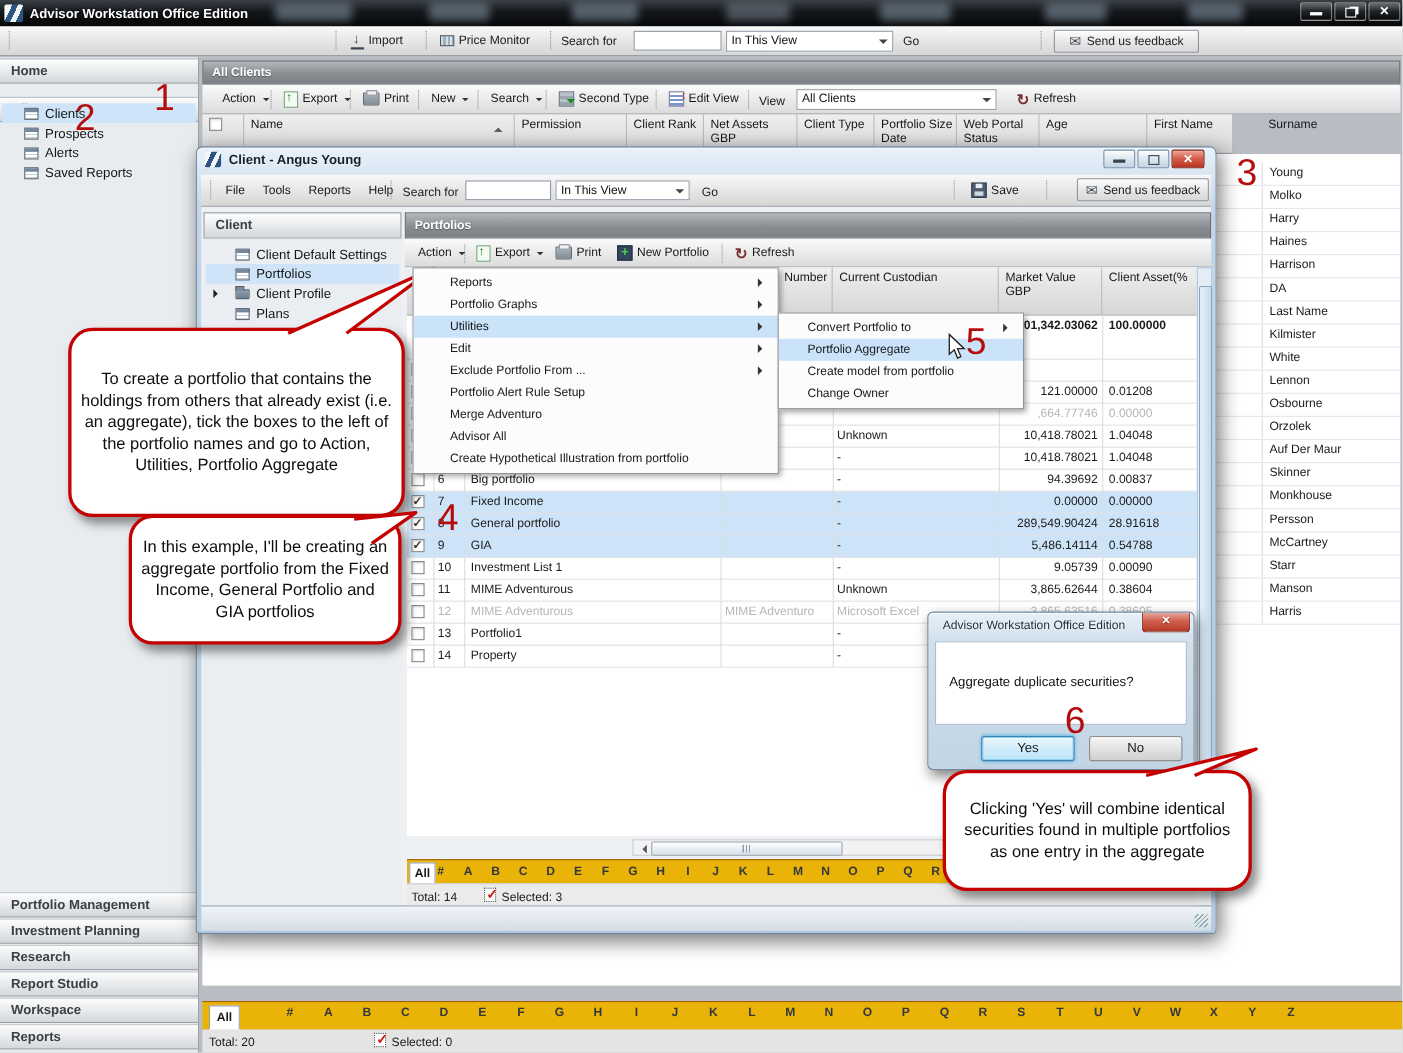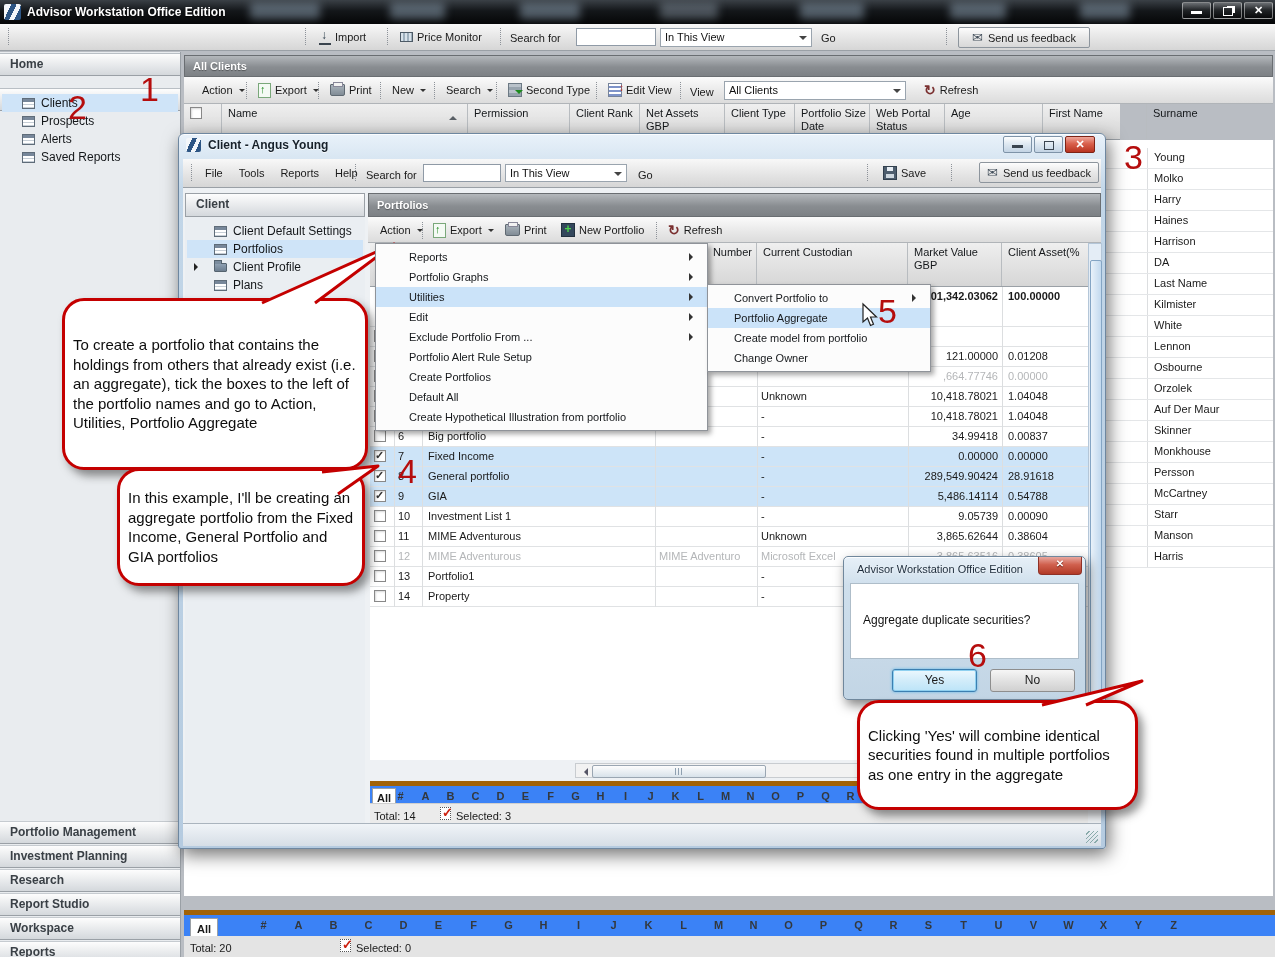--- a/index.html
+++ b/index.html
@@ -80,21 +80,21 @@
   .pc{position:absolute;top:3px;white-space:nowrap}
   .prow .cb{left:4px;top:3px;position:absolute}
   .prow.checked .cbx::after{content:"\2713";position:absolute;left:0;top:-2px;font-size:11px;font-weight:bold;color:#333}
   .gridline{position:absolute;top:0;bottom:0;border-left:1px solid #dcdee0}
   
   .menu{position:absolute;background:#fcfcfc;border:1px solid #8f9399;box-shadow:3px 3px 5px rgba(0,0,0,.35);box-sizing:border-box;padding:3px 0}
   .menu .item{position:relative;height:20px;line-height:20px;padding-left:33px;color:#15181b;white-space:nowrap}
   .menu .item.hl{background:#cbe3f9}
   .menu .item.has-sub::after{content:"";position:absolute;right:10px;top:6px;width:0;height:0;border:4px solid transparent;border-left-color:#333}
   
-  .abcbar{position:absolute;background:#3b82f6;border-top:5px solid #a16207;box-sizing:border-box}
+  .abcbar{position:absolute;background:#eab308;border-top:1px solid #a16207;box-sizing:border-box}
   .alltab{position:absolute;background:#fff;border:1px solid #9aa0a6;border-bottom-color:#fff;text-align:center;font-weight:bold}
   .abcflex{position:absolute;top:4px;display:flex}
   .abcflex span{display:inline-block;text-align:center;color:#33383d;font-weight:bold;font-size:11px}
   
   #cw-frame{left:178px;top:133px;width:928px;height:716px;border:1px solid #6e87a0;border-radius:6px 6px 3px 3px;
             background:linear-gradient(#e9f2fa,#c2d6e8 8%,#b5cbe0);box-shadow:3px 6px 18px rgba(0,0,0,.55),inset 0 1px 0 rgba(255,255,255,.8);z-index:20;box-sizing:border-box}
   .cwz{z-index:21}
   #cw-title{left:186px;top:138px;z-index:21;display:flex;gap:7px;align-items:center;font-weight:bold;font-size:12px;color:#16202a;text-shadow:0 1px 0 rgba(255,255,255,.7)}
   .winbtn.lite{border:1px solid #7e93a8;background:linear-gradient(#fdfefe,#dfe9f2 45%,#c3d4e4);color:#333}
   .glyph-minD::after{content:"";position:absolute;left:8px;bottom:4px;width:11px;height:3px;background:#3a4550}
@@ -119,21 +119,21 @@
   #dlg .dclose{position:absolute;right:3px;top:0;width:44px;height:18px;border:1px solid #8e3126;border-top:0;border-radius:0 0 4px 4px;
                background:linear-gradient(#e8a79e,#d0604e 45%,#b23a26);box-sizing:border-box}
   #dlg .dclose::after{content:"\2715";position:absolute;left:0;right:0;top:1px;text-align:center;color:#fff;font-size:10px;font-weight:bold;text-shadow:0 1px 1px #6d1d12}
   #dlg .dpanel{position:absolute;left:6px;top:26px;width:229px;height:76px;background:#fff;border:1px solid #aebdc9;box-sizing:border-box}
   #dlg .dmsg{position:absolute;left:19px;top:56px;font-size:12px;color:#111}
   .dbtn{position:absolute;top:112px;width:85px;height:23px;border:1px solid #8e8e8e;border-radius:3px;text-align:center;line-height:21px;font-size:12px;
         background:linear-gradient(#f6f6f6,#e4e4e4 45%,#d0d0d0);box-sizing:border-box}
   .dbtn.focus{border-color:#3c7fb1;box-shadow:0 0 0 1px #8ed0f0 inset,0 0 3px #5fb8e8;background:linear-gradient(#ecf8fe,#d4edfa 45%,#bce4f8)}
   
   .callout{position:absolute;background:#fff;border:3px solid #c40000;border-radius:22px;box-shadow:5px 6px 9px rgba(40,40,40,.5);
-           display:flex;align-items:center;justify-content:center;text-align:left;
+           display:flex;align-items:center;justify-content:center;text-align:center;
            font-size:15px;color:#0d0d0d;line-height:1.3;padding:6px 8px;box-sizing:border-box}
   .stepnum{position:absolute;color:#b50d0d;font-size:34px;z-index:80;letter-spacing:-1px}
   svg.overlay{position:absolute;left:0;top:0;pointer-events:none}
 </style>
 </head>
 <body>
 
 <div class="abs" id="titlebar">
   <span class="blob" style="left:250px;width:70px"></span>
   <span class="blob" style="left:390px;width:55px"></span>
@@ -190,21 +190,21 @@
       <span class="ic-list"></span>
         <span>Alerts</span>
     </div>
       <div class="navitem" style="position:relative">
       <span class="ic-list"></span>
         <span>Saved Reports</span>
     </div>
     </div>
   <div data-repeat="main_window.sidebar.bottom">
 
-  <div class="acc" style="position:relative;margin-top:14px;border-top:1px solid #c6cbd0">Portfolio Management</div>
+  <div class="acc" style="position:relative;margin-top:4px;border-top:1px solid #c6cbd0">Portfolio Management</div>
       <div class="acc" style="position:relative;margin-top:1px;border-top:1px solid #c6cbd0">Investment Planning</div>
       <div class="acc" style="position:relative;margin-top:1px;border-top:1px solid #c6cbd0">Research</div>
       <div class="acc" style="position:relative;margin-top:1px;border-top:1px solid #c6cbd0">Report Studio</div>
       <div class="acc" style="position:relative;margin-top:1px;border-top:1px solid #c6cbd0">Workspace</div>
       <div class="acc" style="position:relative;margin-top:1px;border-top:1px solid #c6cbd0">Reports</div>
     </div>
   <div style="position:absolute;top:756px;left:0;width:180px;height:0"></div>
 </div>
 
 <style>#sidebar>div[data-repeat="main_window.sidebar.bottom"]{position:absolute;top:755px;left:0;width:180px}</style>
@@ -553,21 +553,21 @@
       <span class="pc cust">-</span>
       <span class="pc val">10,418.78021</span>
       <span class="pc pct">1.04048</span>
     </div>
       <div class="prow" style="position:relative">
       <span class="cb cbx"></span>
       <span class="pc num">6</span>
       <span class="pc name">Big portfolio</span>
       <span class="pc acct"></span>
       <span class="pc cust">-</span>
-      <span class="pc val">34.99418</span>
+      <span class="pc val">94.39692</span>
       <span class="pc pct">0.00837</span>
     </div>
       <div class="prow checked" style="position:relative">
       <span class="cb cbx"></span>
       <span class="pc num">7</span>
       <span class="pc name">Fixed Income</span>
       <span class="pc acct"></span>
       <span class="pc cust">-</span>
       <span class="pc val">0.00000</span>
       <span class="pc pct">0.00000</span>
@@ -699,22 +699,22 @@
 
 <div class="menu" style="left:375px;top:243px;width:333px;z-index:50">
   <div data-repeat="action_menu.items">
 
   <div class="item has-sub">Reports</div>
       <div class="item has-sub">Portfolio Graphs</div>
       <div class="item hl has-sub">Utilities</div>
       <div class="item has-sub">Edit</div>
       <div class="item has-sub">Exclude Portfolio From ...</div>
       <div class="item">Portfolio Alert Rule Setup</div>
-      <div class="item">Create Portfolios</div>
-      <div class="item">Default All</div>
+      <div class="item">Merge Adventuro</div>
+      <div class="item">Advisor All</div>
       <div class="item">Create Hypothetical Illustration from portfolio</div>
     </div>
 </div>
 <div class="menu" style="left:707px;top:284px;width:224px;z-index:55">
   <div data-repeat="context_submenu.items">
 
   <div class="item has-sub" style="padding-left:26px">Convert Portfolio to</div>
       <div class="item hl" style="padding-left:26px">Portfolio Aggregate</div>
       <div class="item" style="padding-left:26px">Create model from portfolio</div>
       <div class="item" style="padding-left:26px">Change Owner</div>

